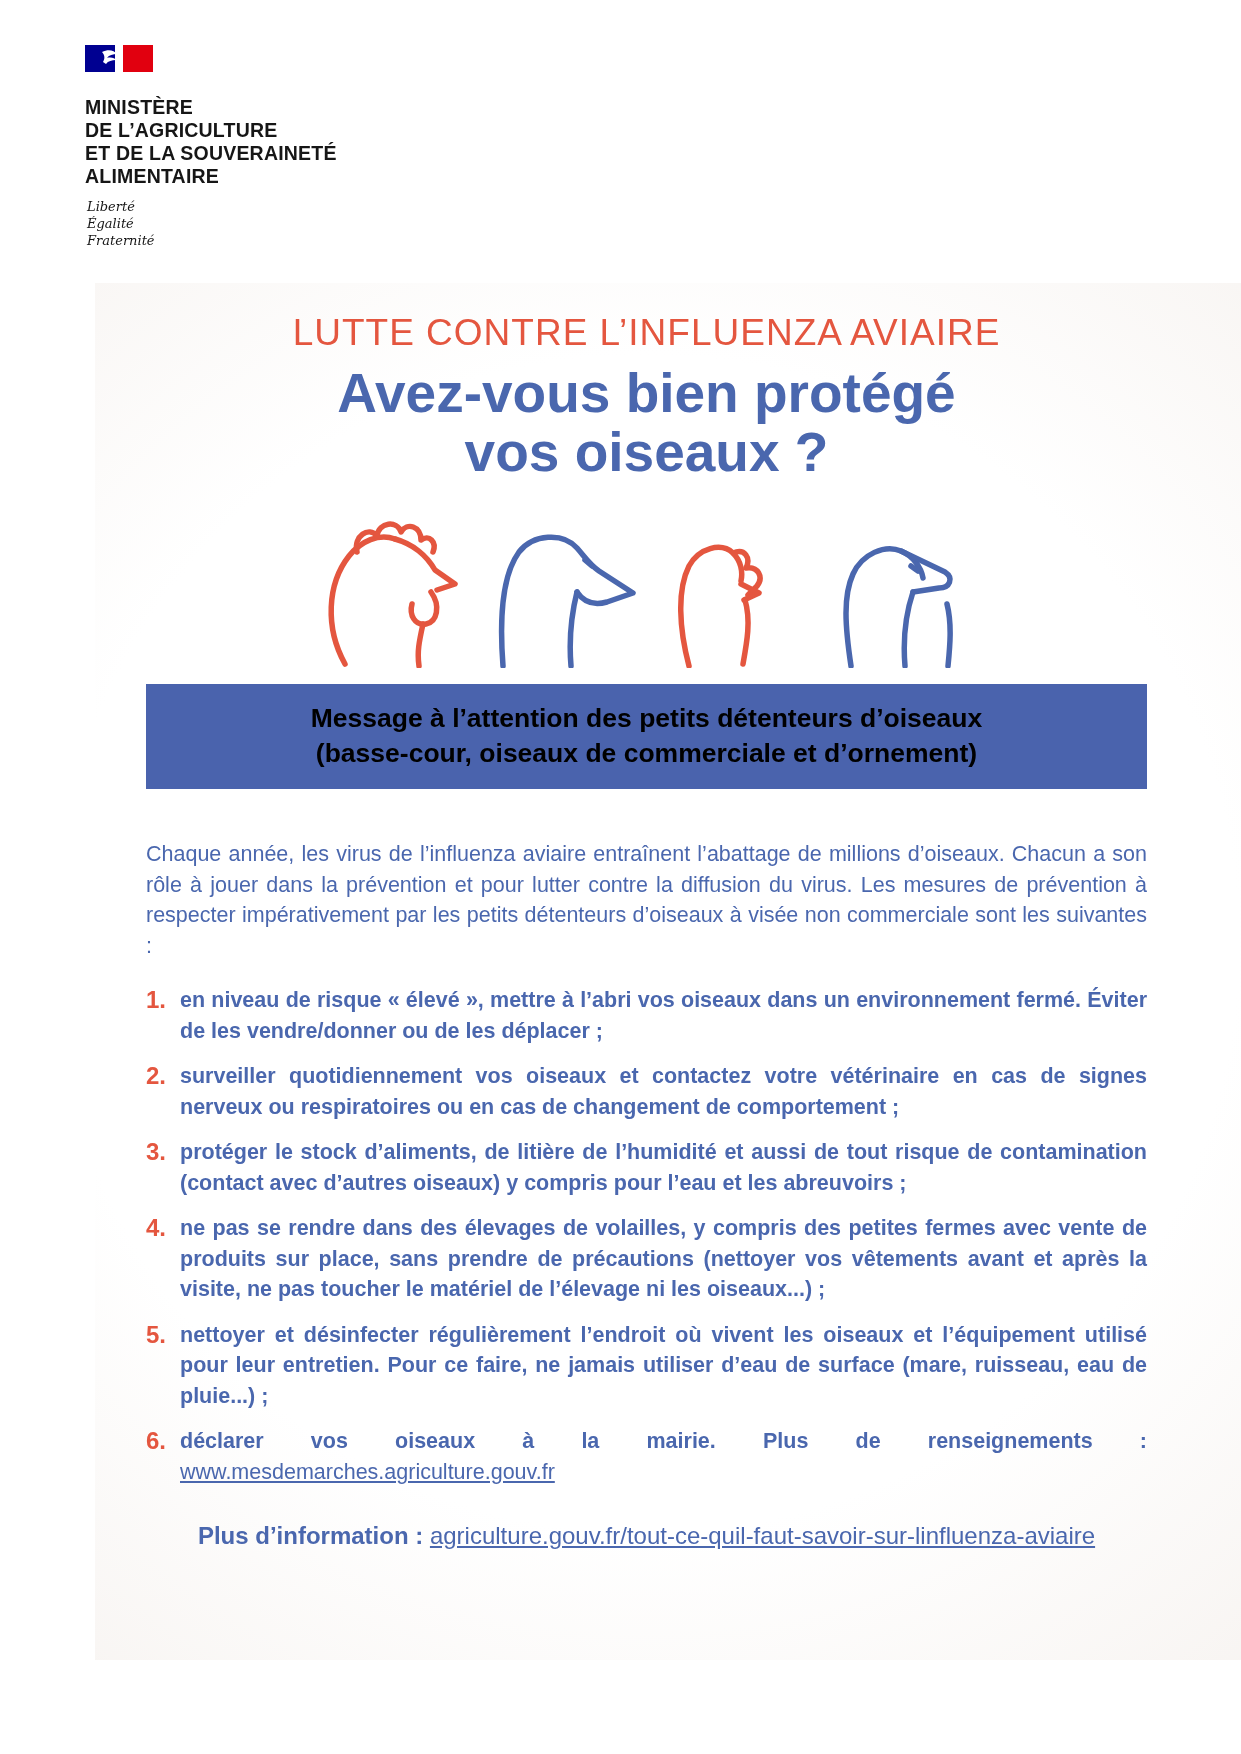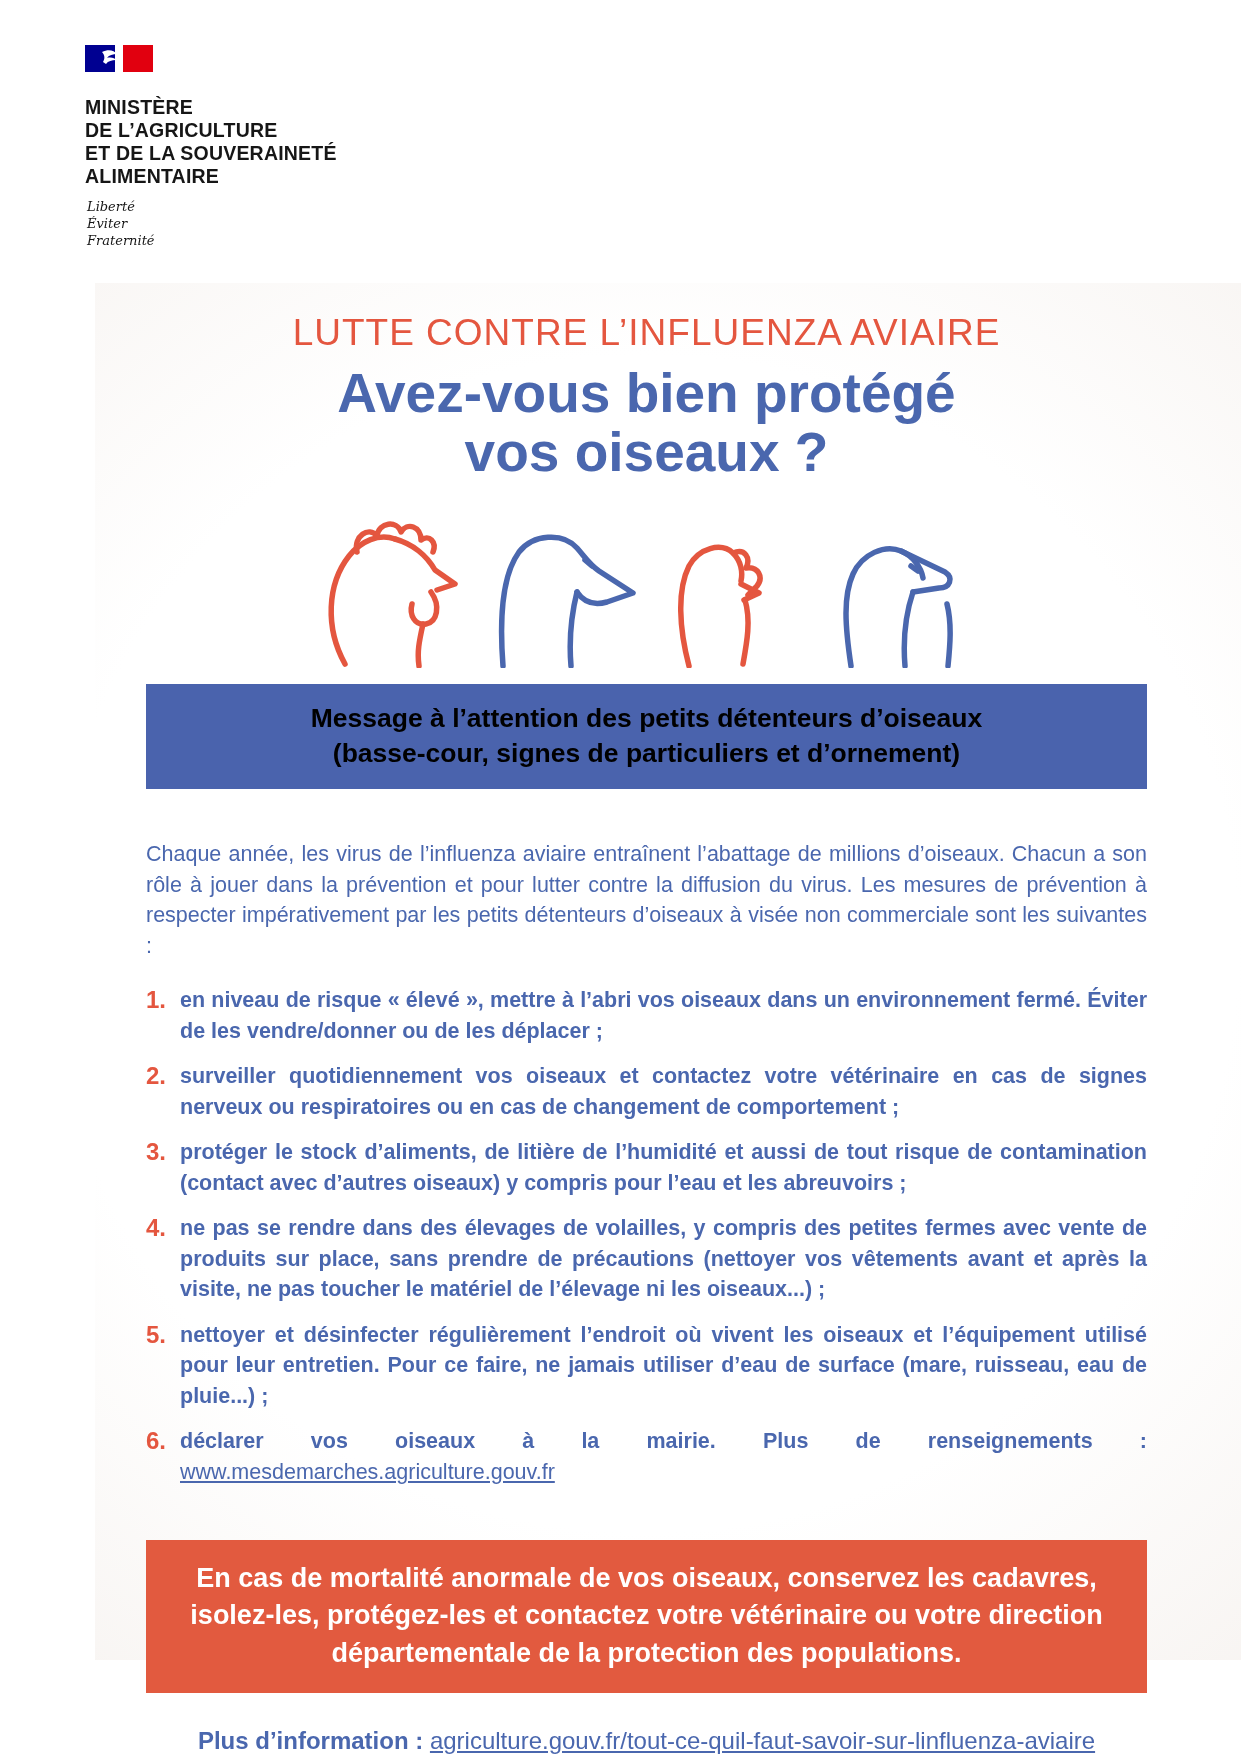--- a/index.html
+++ b/index.html
@@ -101,21 +101,21 @@
     <div class="r"></div>
   </div>
   <div class="ministry-name">
     <div>MINISTÈRE</div>
     <div>DE L’AGRICULTURE</div>
     <div>ET DE LA SOUVERAINETÉ</div>
     <div>ALIMENTAIRE</div>
   </div>
   <div class="motto">
     <div>Liberté</div>
-    <div>Éviter</div>
+    <div>Égalité</div>
     <div>Fraternité</div>
   </div>
 </div>
 
 <div class="card">
   <div class="content">
 
     <div class="red-title">LUTTE CONTRE L’INFLUENZA AVIAIRE</div>
 
     <div class="main-heading">
@@ -146,21 +146,21 @@
         <path d="M534,170 C528,130 526,100 536,78 C545,58 568,48 584,55 C596,60 604,71 606,82"></path>
         <path d="M584,55 L628,76 C637,82 633,92 622,92 L596,96"></path>
         <path d="M594,70 L601,75"></path>
         <path d="M596,96 C588,120 586,146 588,170"></path>
         <path d="M630,108 C635,128 633,150 631,170"></path>
       </g>
     </svg>
 
     <div class="blue-banner">
       <div>Message à l’attention des petits détenteurs d’oiseaux</div>
-      <div>(basse-cour, signes de particuliers et d’ornement)</div>
+      <div>(basse-cour, oiseaux de commerciale et d’ornement)</div>
     </div>
 
     <div class="intro">Chaque année, les virus de l’influenza aviaire entraînent l’abattage de millions d’oiseaux. Chacun a son rôle à jouer dans la prévention et pour lutter contre la diffusion du virus. Les mesures de prévention à respecter impérativement par les petits détenteurs d’oiseaux à visée non commerciale sont les suivantes :</div>
 
     <div class="rules">
       <div class="rule">
         <div class="rule-num">1.</div>
         <div class="rule-text">en niveau de risque « élevé », mettre à l’abri vos oiseaux dans un environnement fermé. Éviter de les vendre/donner ou de les déplacer ;</div>
       </div>
       <div class="rule">
@@ -178,20 +178,19 @@
       <div class="rule">
         <div class="rule-num">5.</div>
         <div class="rule-text">nettoyer et désinfecter régulièrement l’endroit où vivent les oiseaux et l’équipement utilisé pour leur entretien. Pour ce faire, ne jamais utiliser d’eau de surface (mare, ruisseau, eau de pluie...) ;</div>
       </div>
       <div class="rule">
         <div class="rule-num">6.</div>
         <div class="rule-text"><span>déclarer vos oiseaux à la mairie. Plus de renseignements : </span><a href="#">www.mesdemarches.agriculture.gouv.fr</a></div>
       </div>
     </div>
 
-    <div class="red-banner">En cas de mortalité anormale de vos oiseaux, conservez les cadavres, isolez-les, protégez-les et contactez votre vétérinaire ou votre direction départementale de la protection des populations.</div>
 
     <div class="footer-info">
       <span>Plus d’information : </span><a href="#" class="footer-link">agriculture.gouv.fr/tout-ce-quil-faut-savoir-sur-linfluenza-aviaire</a>
     </div>
 
   </div>
 </div>
 
 </body></html>

